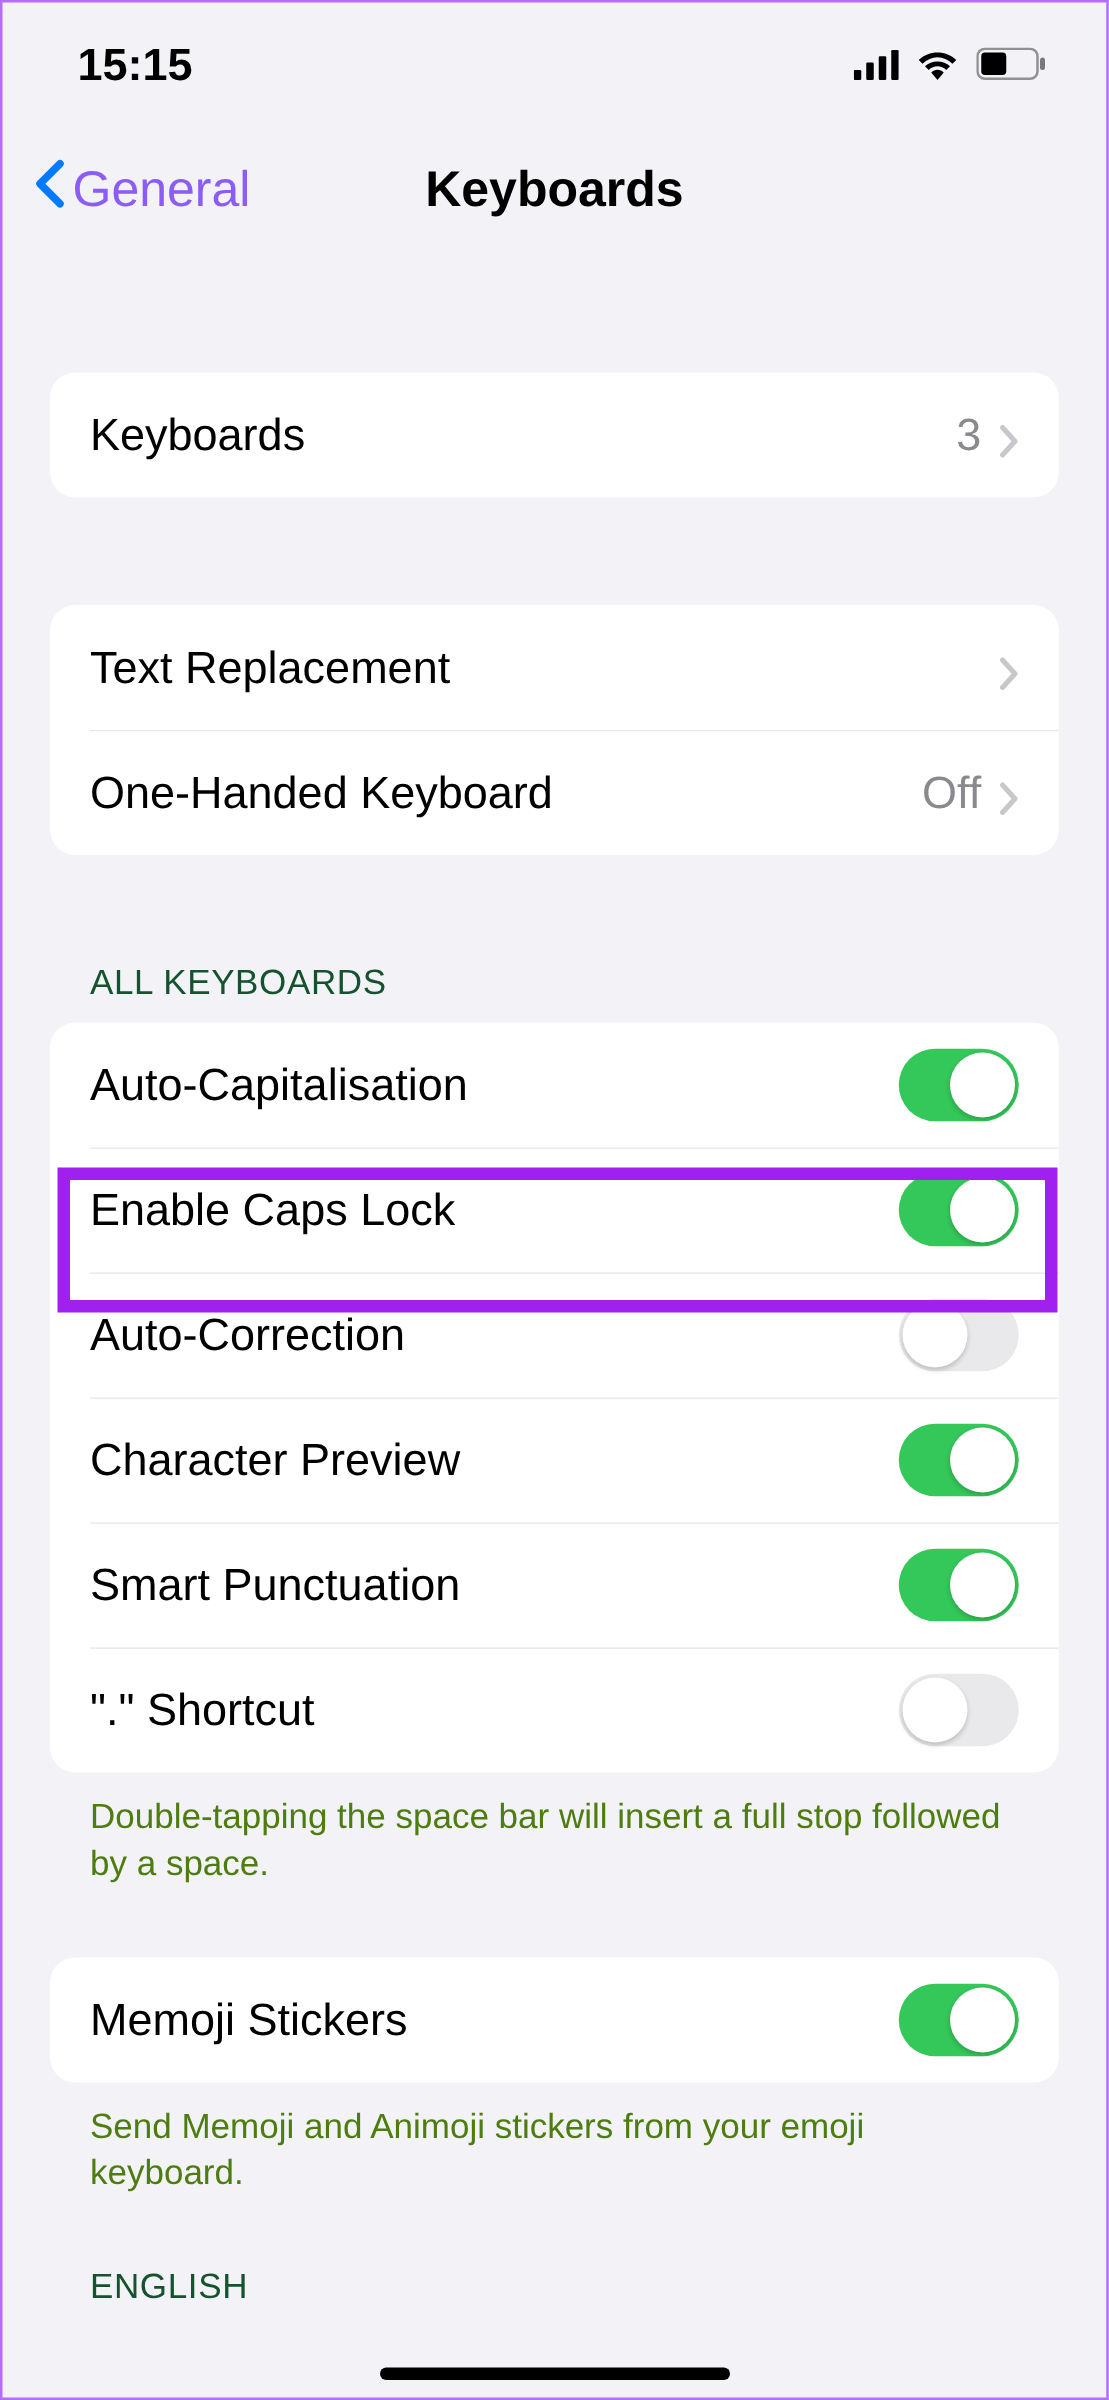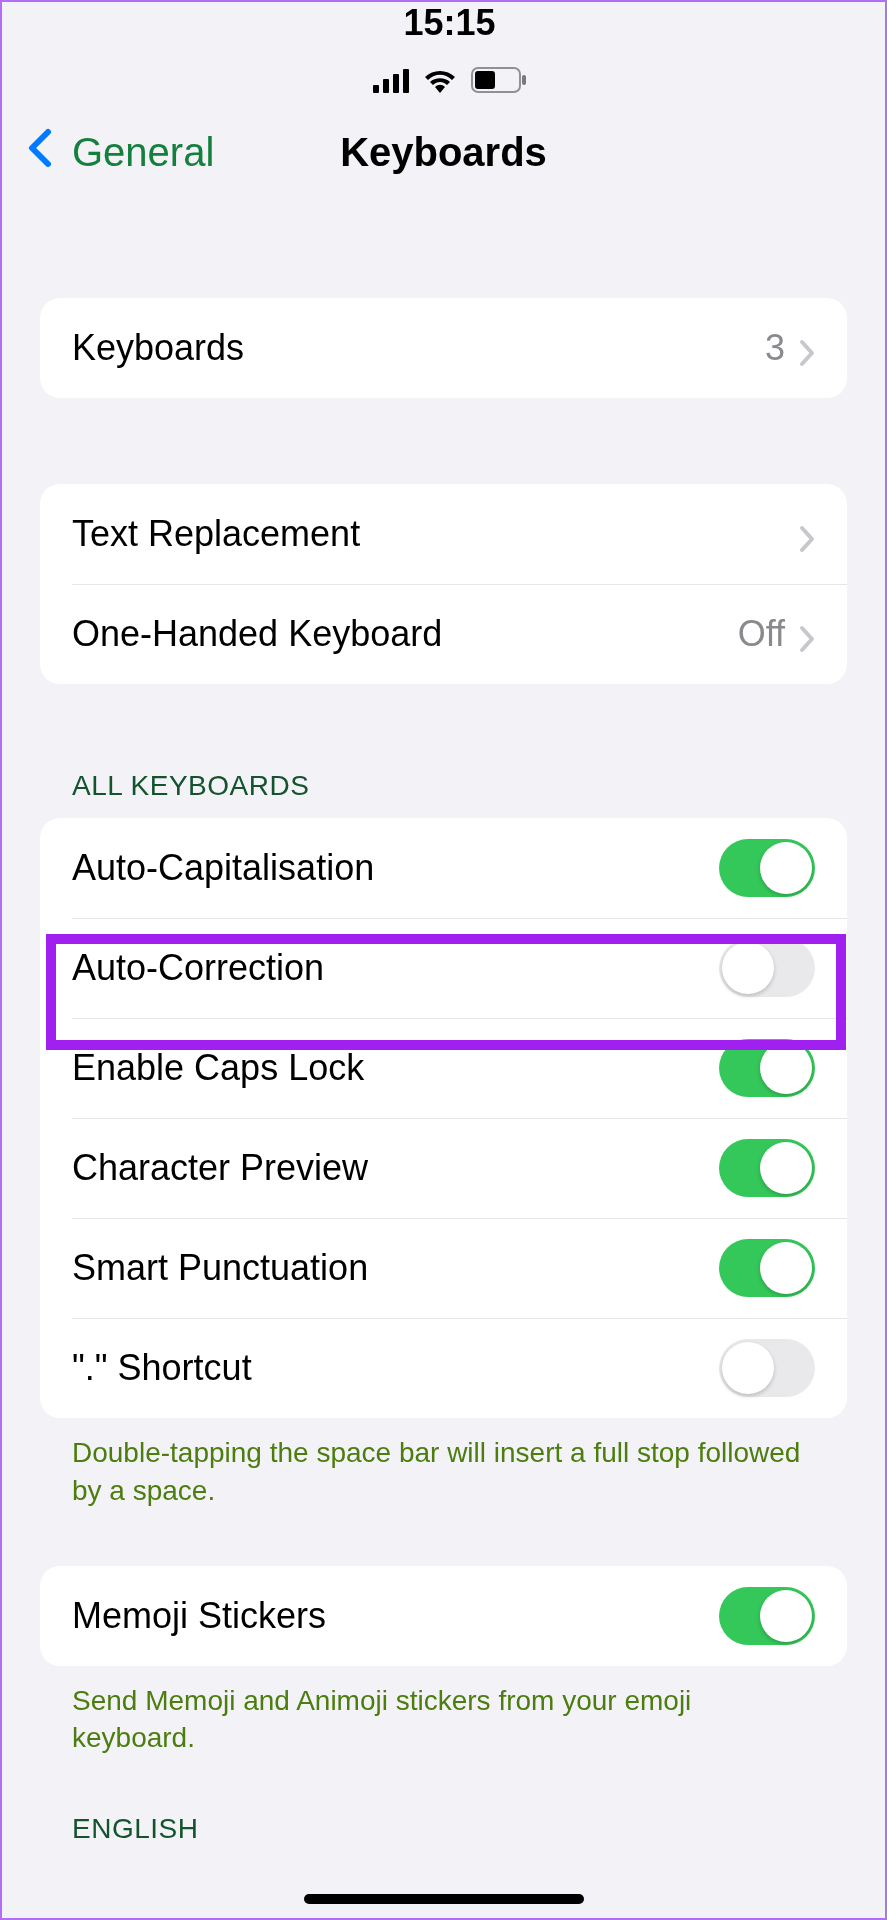--- a/index.html
+++ b/index.html
@@ -14,39 +14,38 @@
 
   
   .status-bar {
     height: 100px;
     display: flex;
     align-items: center;
     justify-content: space-between;
     padding: 0 48px 0 60px;
     font-size: 36px;
     font-weight: 600;
-    flex-direction: column;
   }
   .status-right { display: flex; align-items: center; gap: 14px; }
   .signal-icon, .wifi-icon, .battery-icon { display: inline-block; }
 
   
   .nav-bar {
     height: 100px;
     display: flex;
     align-items: center;
     position: relative;
     padding: 0 24px;
   }
   .back-btn {
     display: flex;
     align-items: center;
-    color: #15803d;
+    color: #8b5cf6;
     font-size: 40px;
-    gap: 20px;
+    gap: 6px;
   }
   .nav-title {
     position: absolute;
     left: 0; right: 0;
     text-align: center;
     font-size: 40px;
     font-weight: 600;
     pointer-events: none;
   }
 
@@ -227,32 +226,32 @@
 
   <div class="section-header">ALL KEYBOARDS</div>
   <div class="group" id="all-kb-group">
       <div class="row">
         <span class="label">Auto-Capitalisation</span>
         <div class="toggle on">
           <div class="knob"></div>
         </div>
       </div>
       <div class="row">
+        <span class="label">Enable Caps Lock</span>
+        <div class="toggle on">
+          <div class="knob"></div>
+        </div>
+      </div>
+      <div class="row">
         <span class="label">Auto-Correction</span>
         <div class="toggle">
           <div class="knob"></div>
         </div>
       </div>
       <div class="row">
-        <span class="label">Enable Caps Lock</span>
-        <div class="toggle on">
-          <div class="knob"></div>
-        </div>
-      </div>
-      <div class="row">
         <span class="label">Character Preview</span>
         <div class="toggle on">
           <div class="knob"></div>
         </div>
       </div>
       <div class="row">
         <span class="label">Smart Punctuation</span>
         <div class="toggle on">
           <div class="knob"></div>
         </div>

